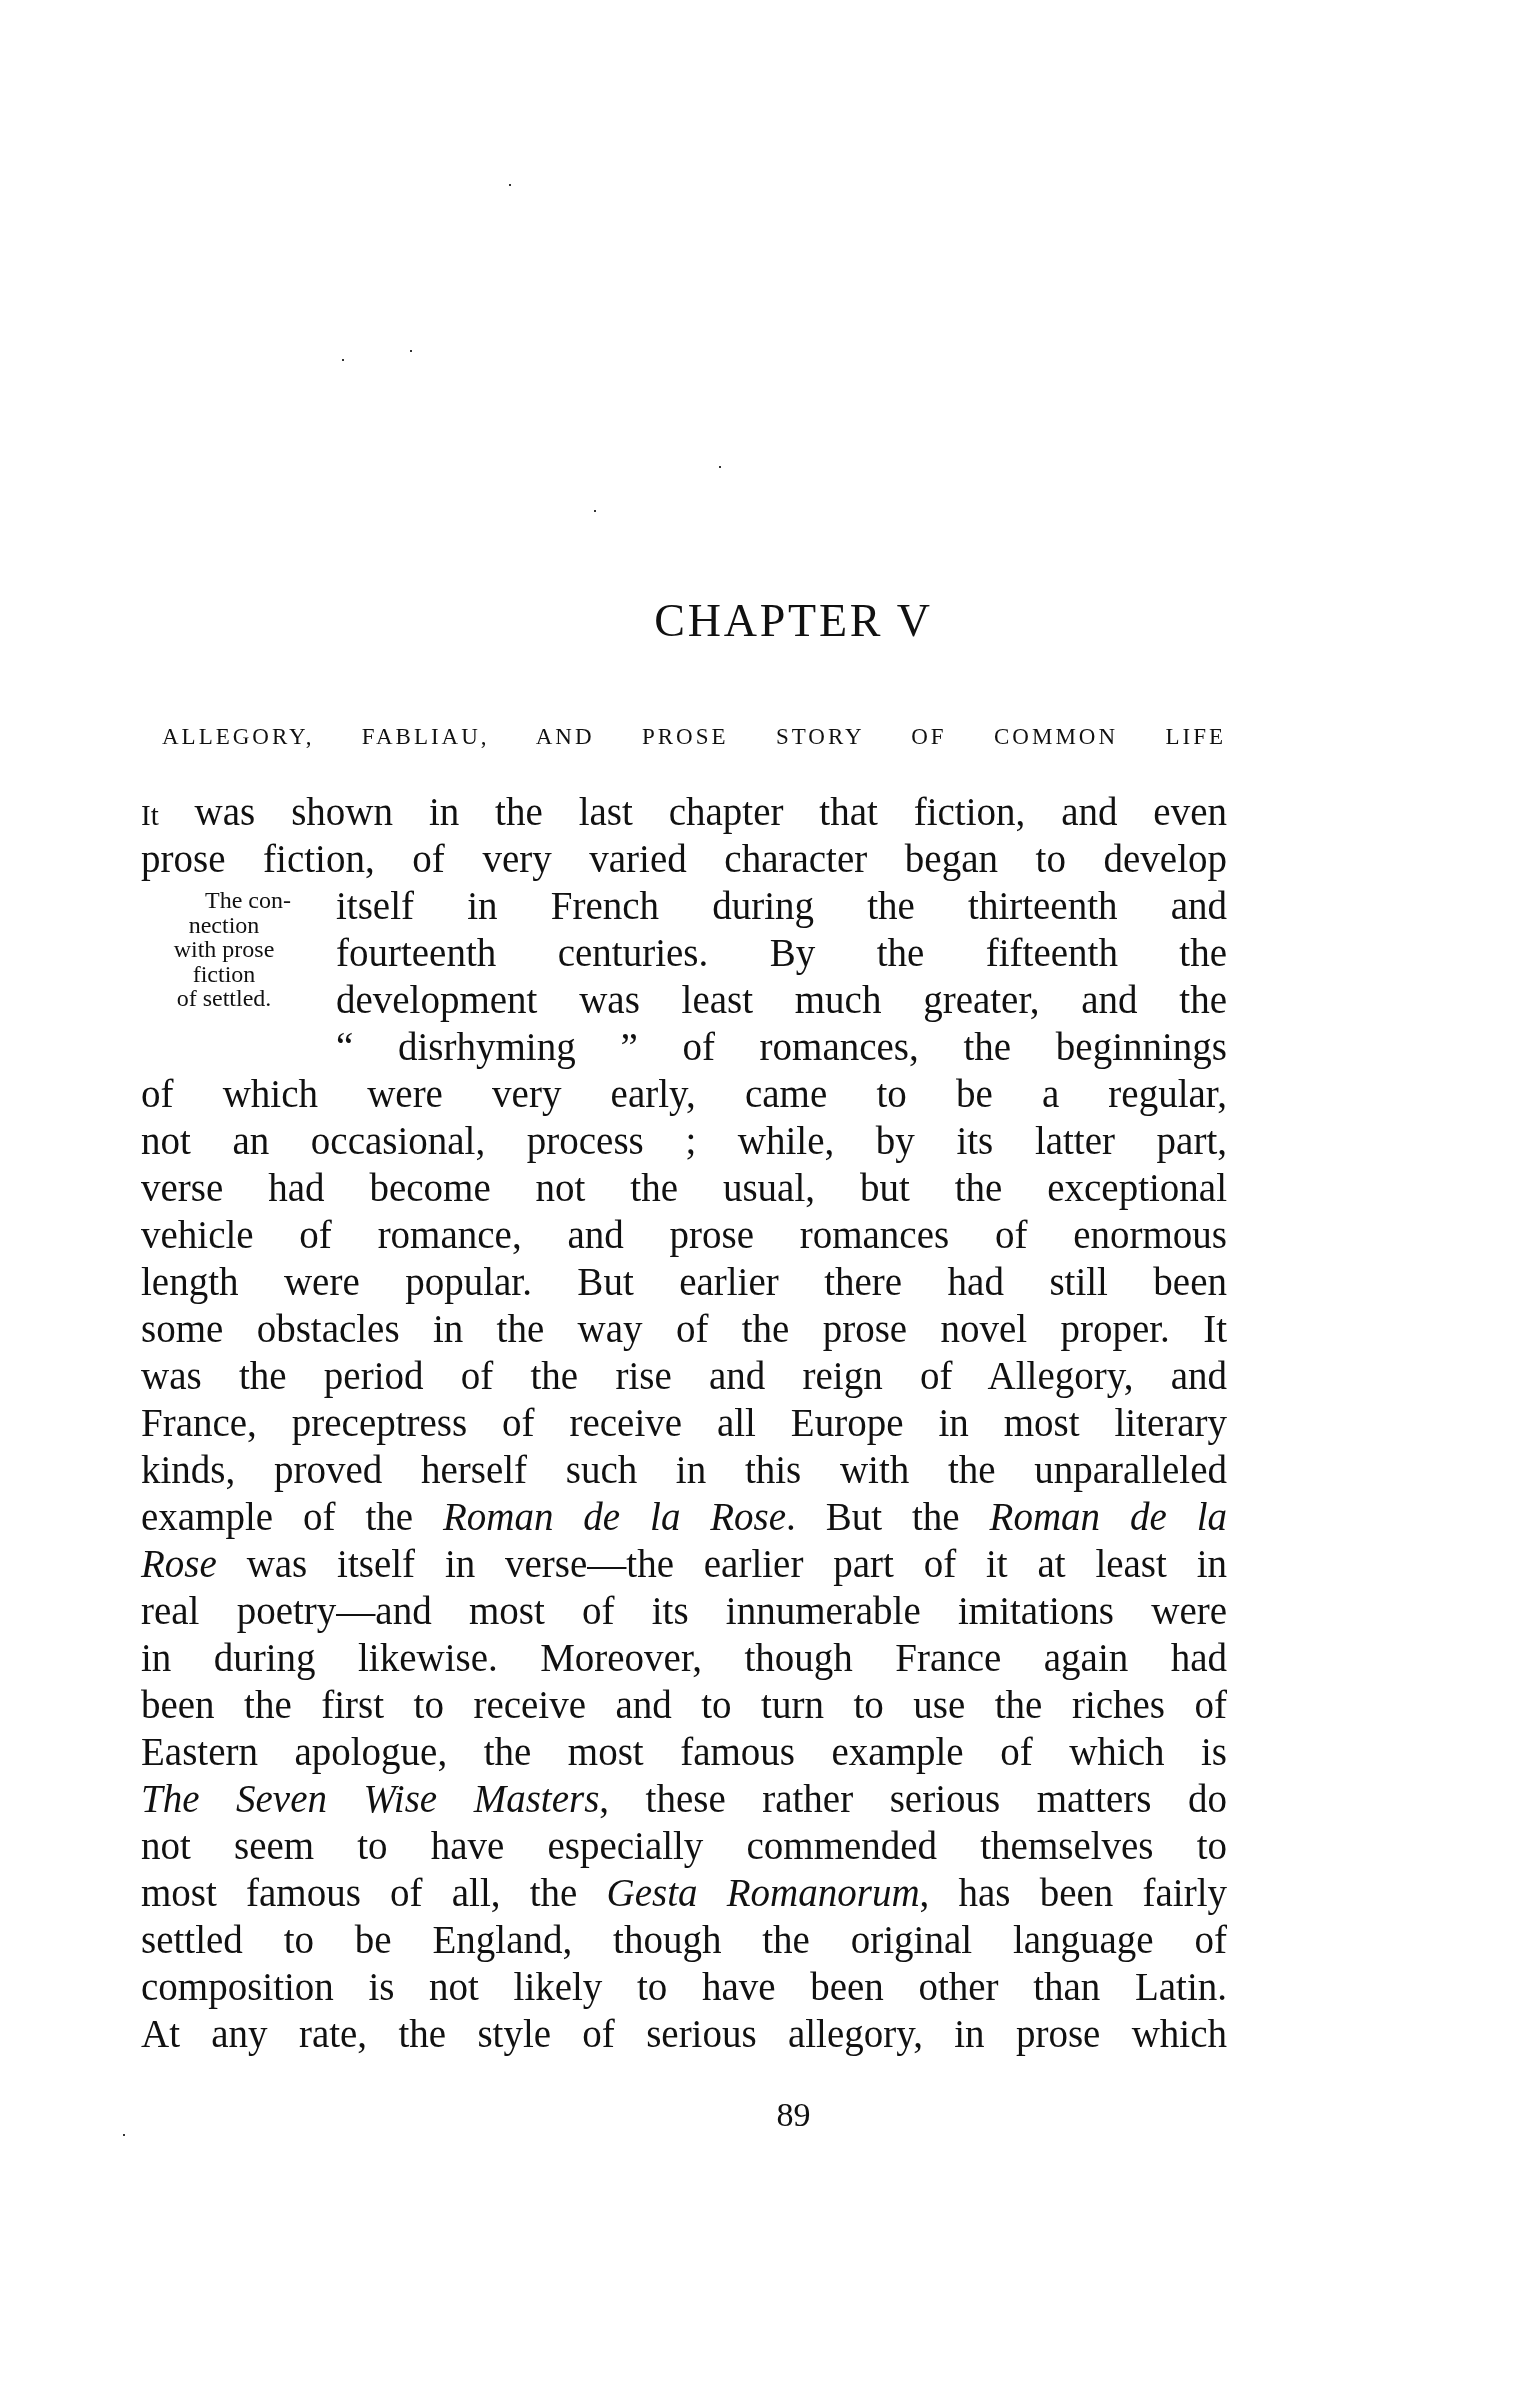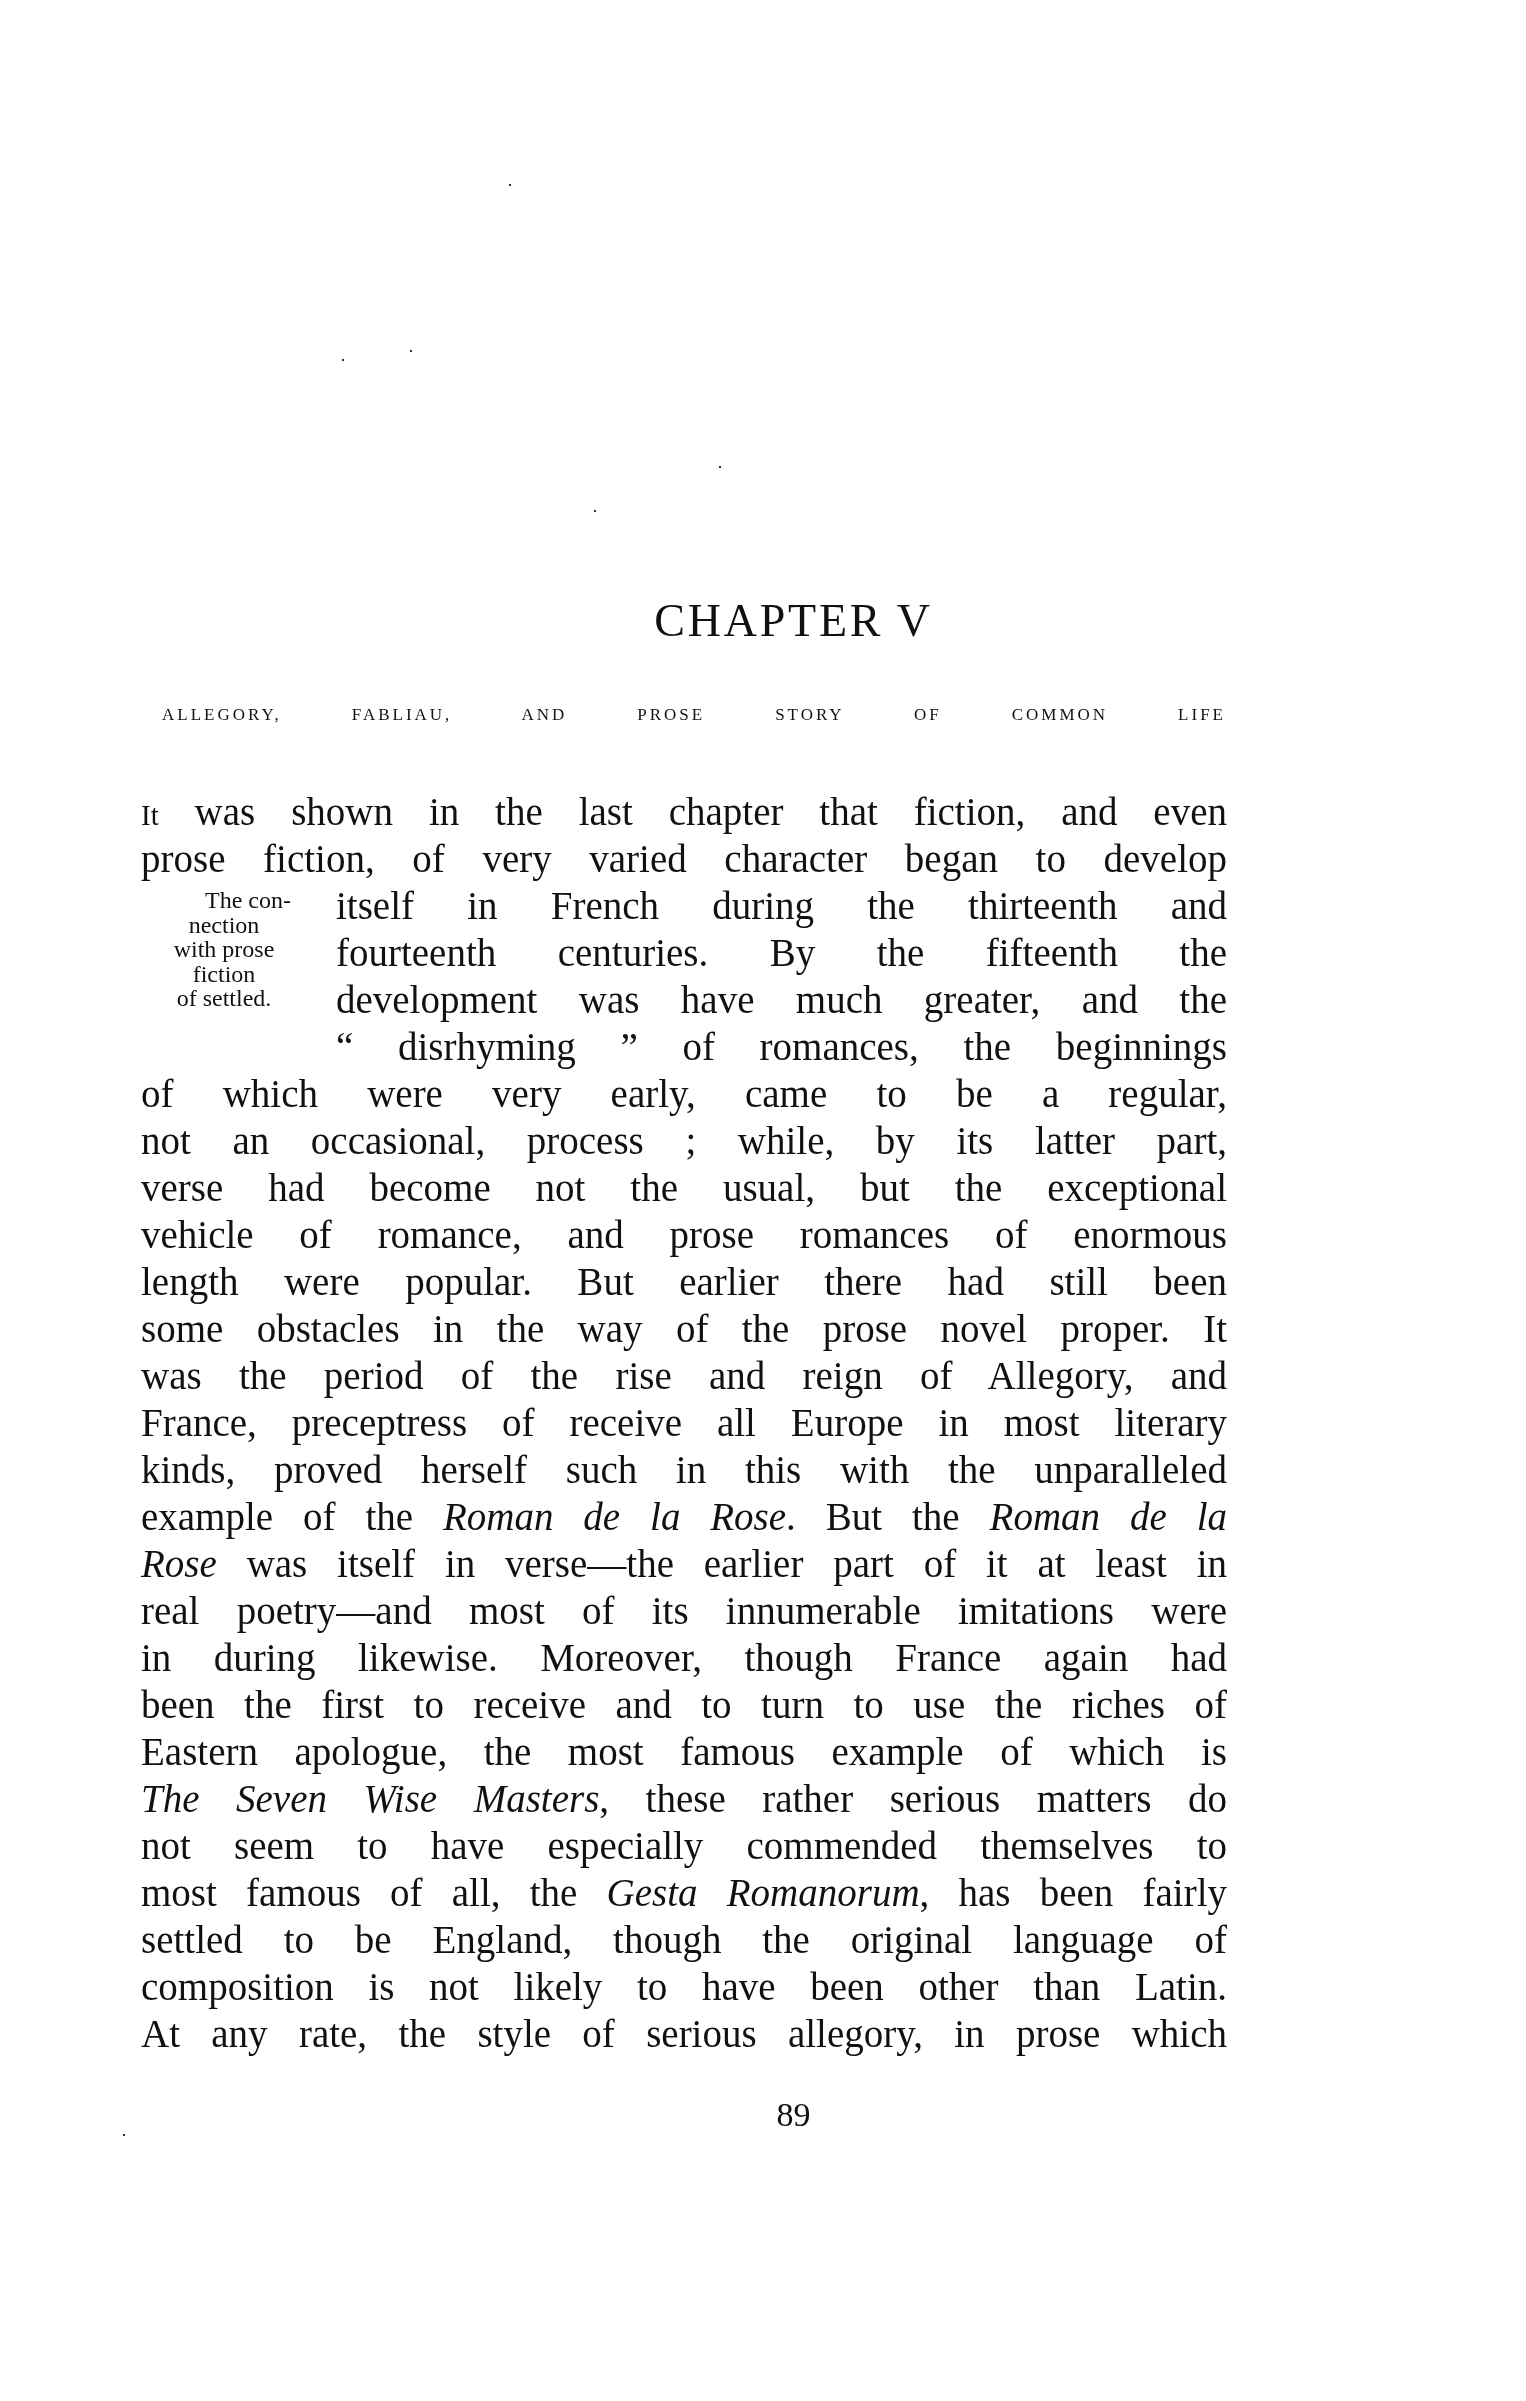--- a/index.html
+++ b/index.html
@@ -31,22 +31,22 @@
       font-size: 46px;
       letter-spacing: 2.8px;
       line-height: 56px;
       padding-left: 28px;
       box-sizing: border-box;
     }
     .chapter-subtitle {
       position: absolute;
       left: 146px;
       width: 1064px;
-      top: 701px;
-      font-size: 17px;
+      top: 723px;
+      font-size: 23px;
       letter-spacing: 3px;
       line-height: 28px;
       white-space: nowrap;
       text-align: justify;
       text-align-last: justify;
     }
     .body-text {
       position: absolute;
       left: 125px;
       width: 1086px;
@@ -119,21 +119,21 @@
     <span>with prose</span>
     <span>fiction</span>
     <span>of settled.</span>
   </div>
 
   <div class="body-text">
     <span class="line"><span class="sc">It</span><span> was shown in the last chapter that fiction, and even</span></span>
     <span class="line">prose fiction, of very varied character began to develop</span>
     <span class="line indented">itself in French during the thirteenth and</span>
     <span class="line indented">fourteenth centuries. By the fifteenth the</span>
-    <span class="line indented">development was have much greater, and the</span>
+    <span class="line indented">development was least much greater, and the</span>
     <span class="line indented">“ disrhyming ” of romances, the beginnings</span>
     <span class="line">of which were very early, came to be a regular,</span>
     <span class="line">not an occasional, process ; while, by its latter part,</span>
     <span class="line">verse had become not the usual, but the exceptional</span>
     <span class="line">vehicle of romance, and prose romances of enormous</span>
     <span class="line">length were popular.  But earlier there had still been</span>
     <span class="line">some obstacles in the way of the prose novel proper.  It</span>
     <span class="line">was the period of the rise and reign of Allegory, and</span>
     <span class="line">France, preceptress of receive all Europe in most literary</span>
     <span class="line">kinds, proved herself such in this with the unparalleled</span>

